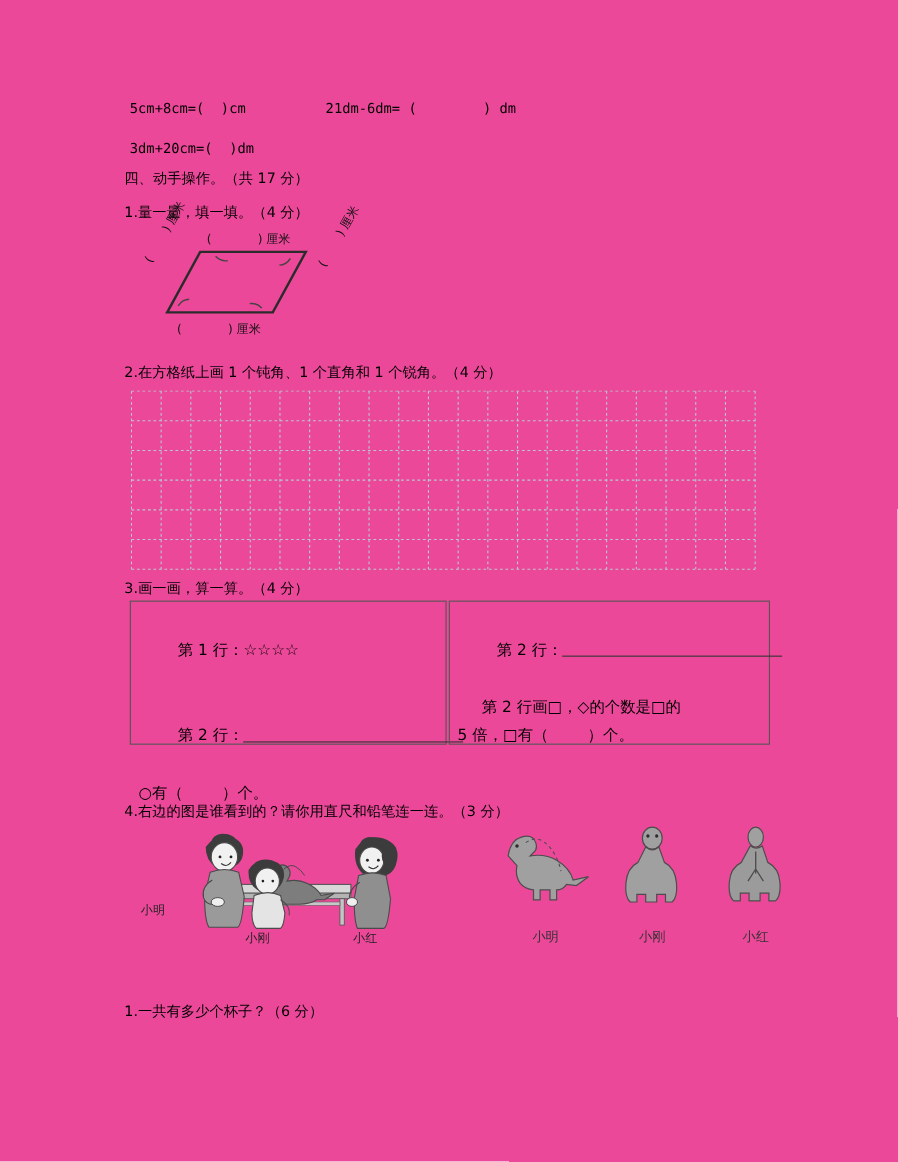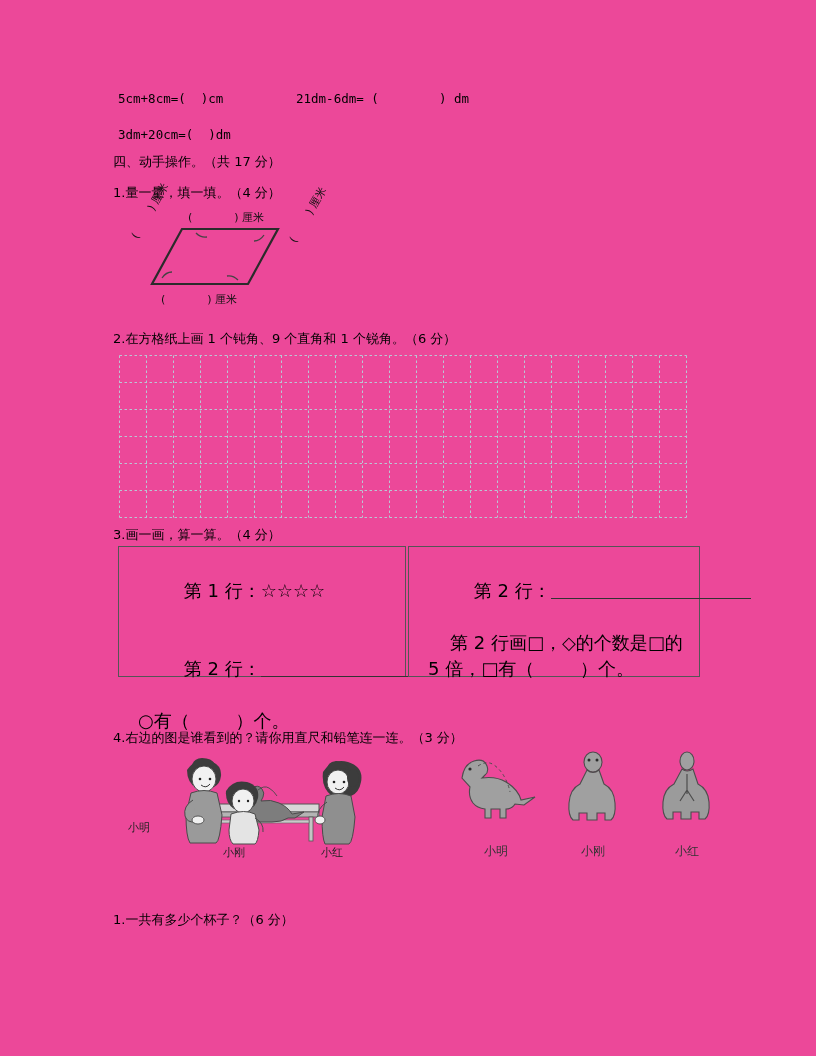--- a/index.html
+++ b/index.html
@@ -56,23 +56,23 @@
     top: 546px;
     width: 580px;
     height: 131px;
     display: flex;
     gap: 0px;
   }
   .qbox {
     border: 1.3px solid #555;
     box-sizing: border-box;
     position: relative;
-    padding: 5px 6px 4px 19px;
-    font-family: "DejaVu Sans", "Liberation Sans", sans-serif;
-    font-size: 18px;
+    padding: 5px 6px 4px 7px;
+    font-family: "DejaVu Sans", "Liberation Sans", sans-serif;
+    font-size: 14px;
     line-height: 26px;
     color: #000;
   }
   .qbox.left  { width: 288px; }
   .qbox.right { width: 292px; margin-left: 2px; }
   .rowline { white-space: pre; }
   .blank-rule {
     display: inline-block;
     border-bottom: 1.2px solid #333;
     height: 15px;
@@ -127,21 +127,21 @@
 
     <span class="para-label" style="left:70px; top:10px;">(            ) 厘米</span>
 
     <span class="para-label" style="left:10px; top:34px; transform:rotate(-60deg); transform-origin:left top;">(        ) 厘米</span>
 
     <span class="para-label" style="left:168px; top:38px; transform:rotate(-60deg); transform-origin:left top;">(        ) 厘米</span>
 
     <span class="para-label" style="left:43px; top:92px;">(            ) 厘米</span>
   </div>
 
-  <div class="abs qline" style="left:113px; top:330px;">2.在方格纸上画 1 个钝角、9 个直角和 1 个锐角。（6 分）</div>
+  <div class="abs qline" style="left:113px; top:330px;">2.在方格纸上画 1 个钝角、1 个直角和 1 个锐角。（4 分）</div>
 
   <svg class="abs" style="left:119px; top:355px;" width="569" height="164">
     <g id="grid-lines" stroke="#b9c6d4" stroke-width="1" stroke-dasharray="2.5 2.5">
         <line x1="0.5" y1="0.5" x2="0.5" y2="162.5"></line>
         <line x1="27.5" y1="0.5" x2="27.5" y2="162.5"></line>
         <line x1="54.5" y1="0.5" x2="54.5" y2="162.5"></line>
         <line x1="81.5" y1="0.5" x2="81.5" y2="162.5"></line>
         <line x1="108.5" y1="0.5" x2="108.5" y2="162.5"></line>
         <line x1="135.5" y1="0.5" x2="135.5" y2="162.5"></line>
         <line x1="162.5" y1="0.5" x2="162.5" y2="162.5"></line>

